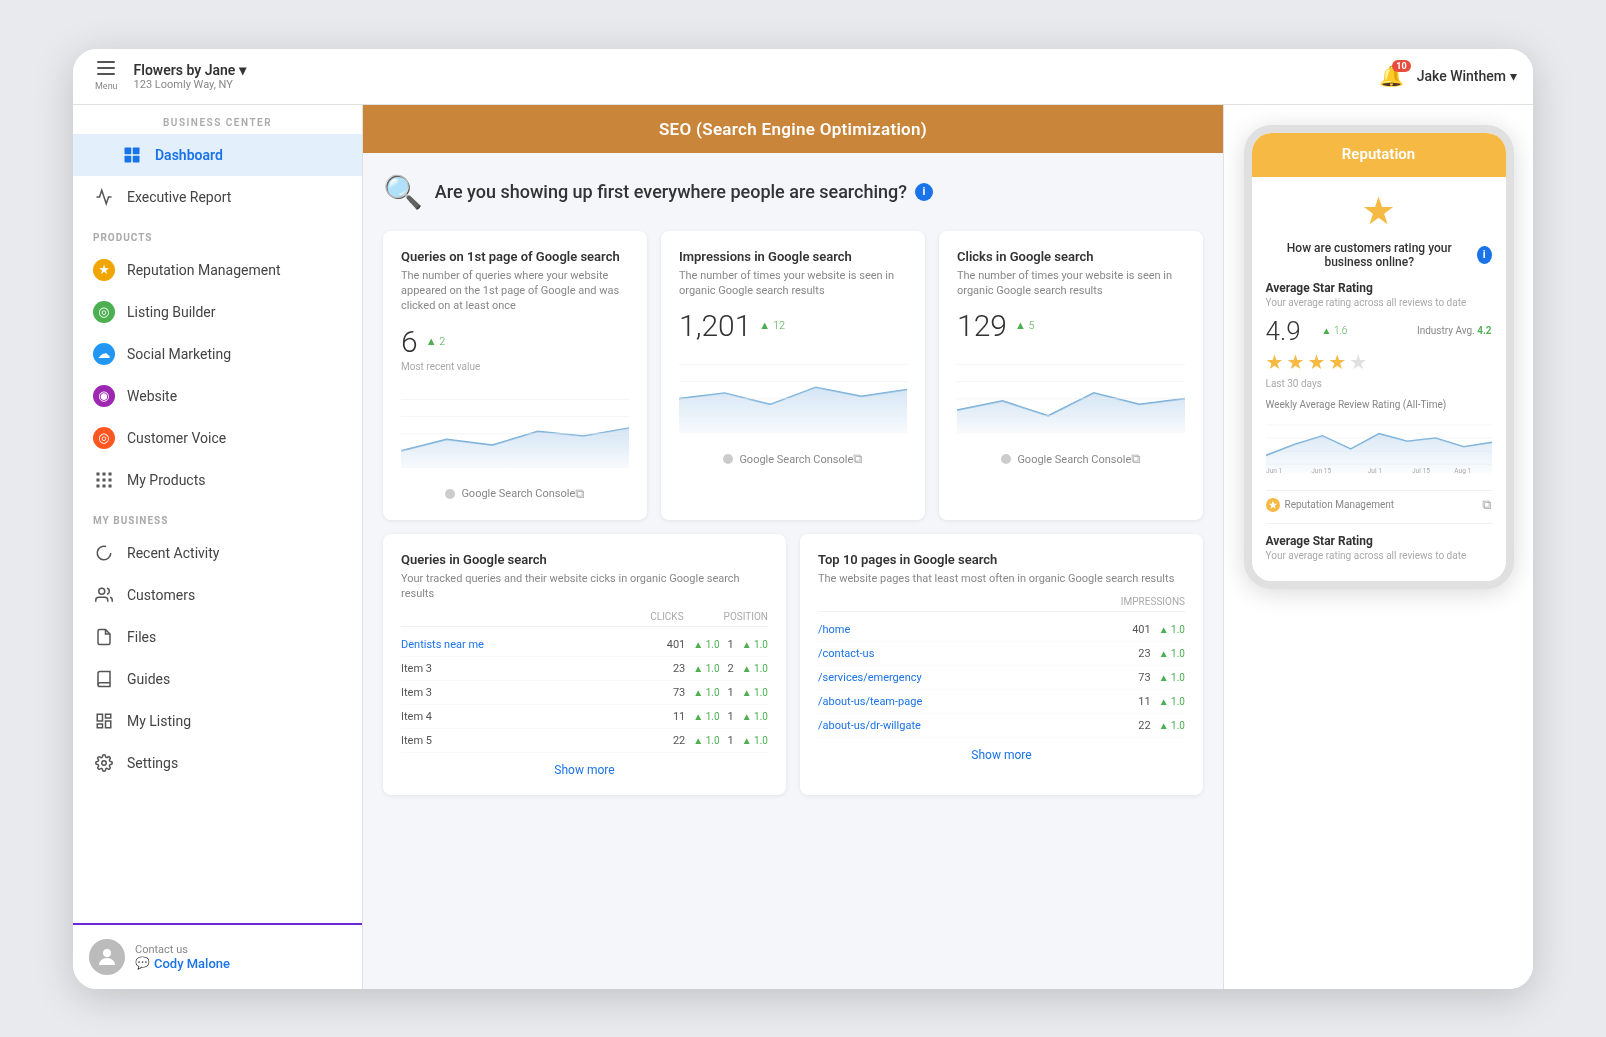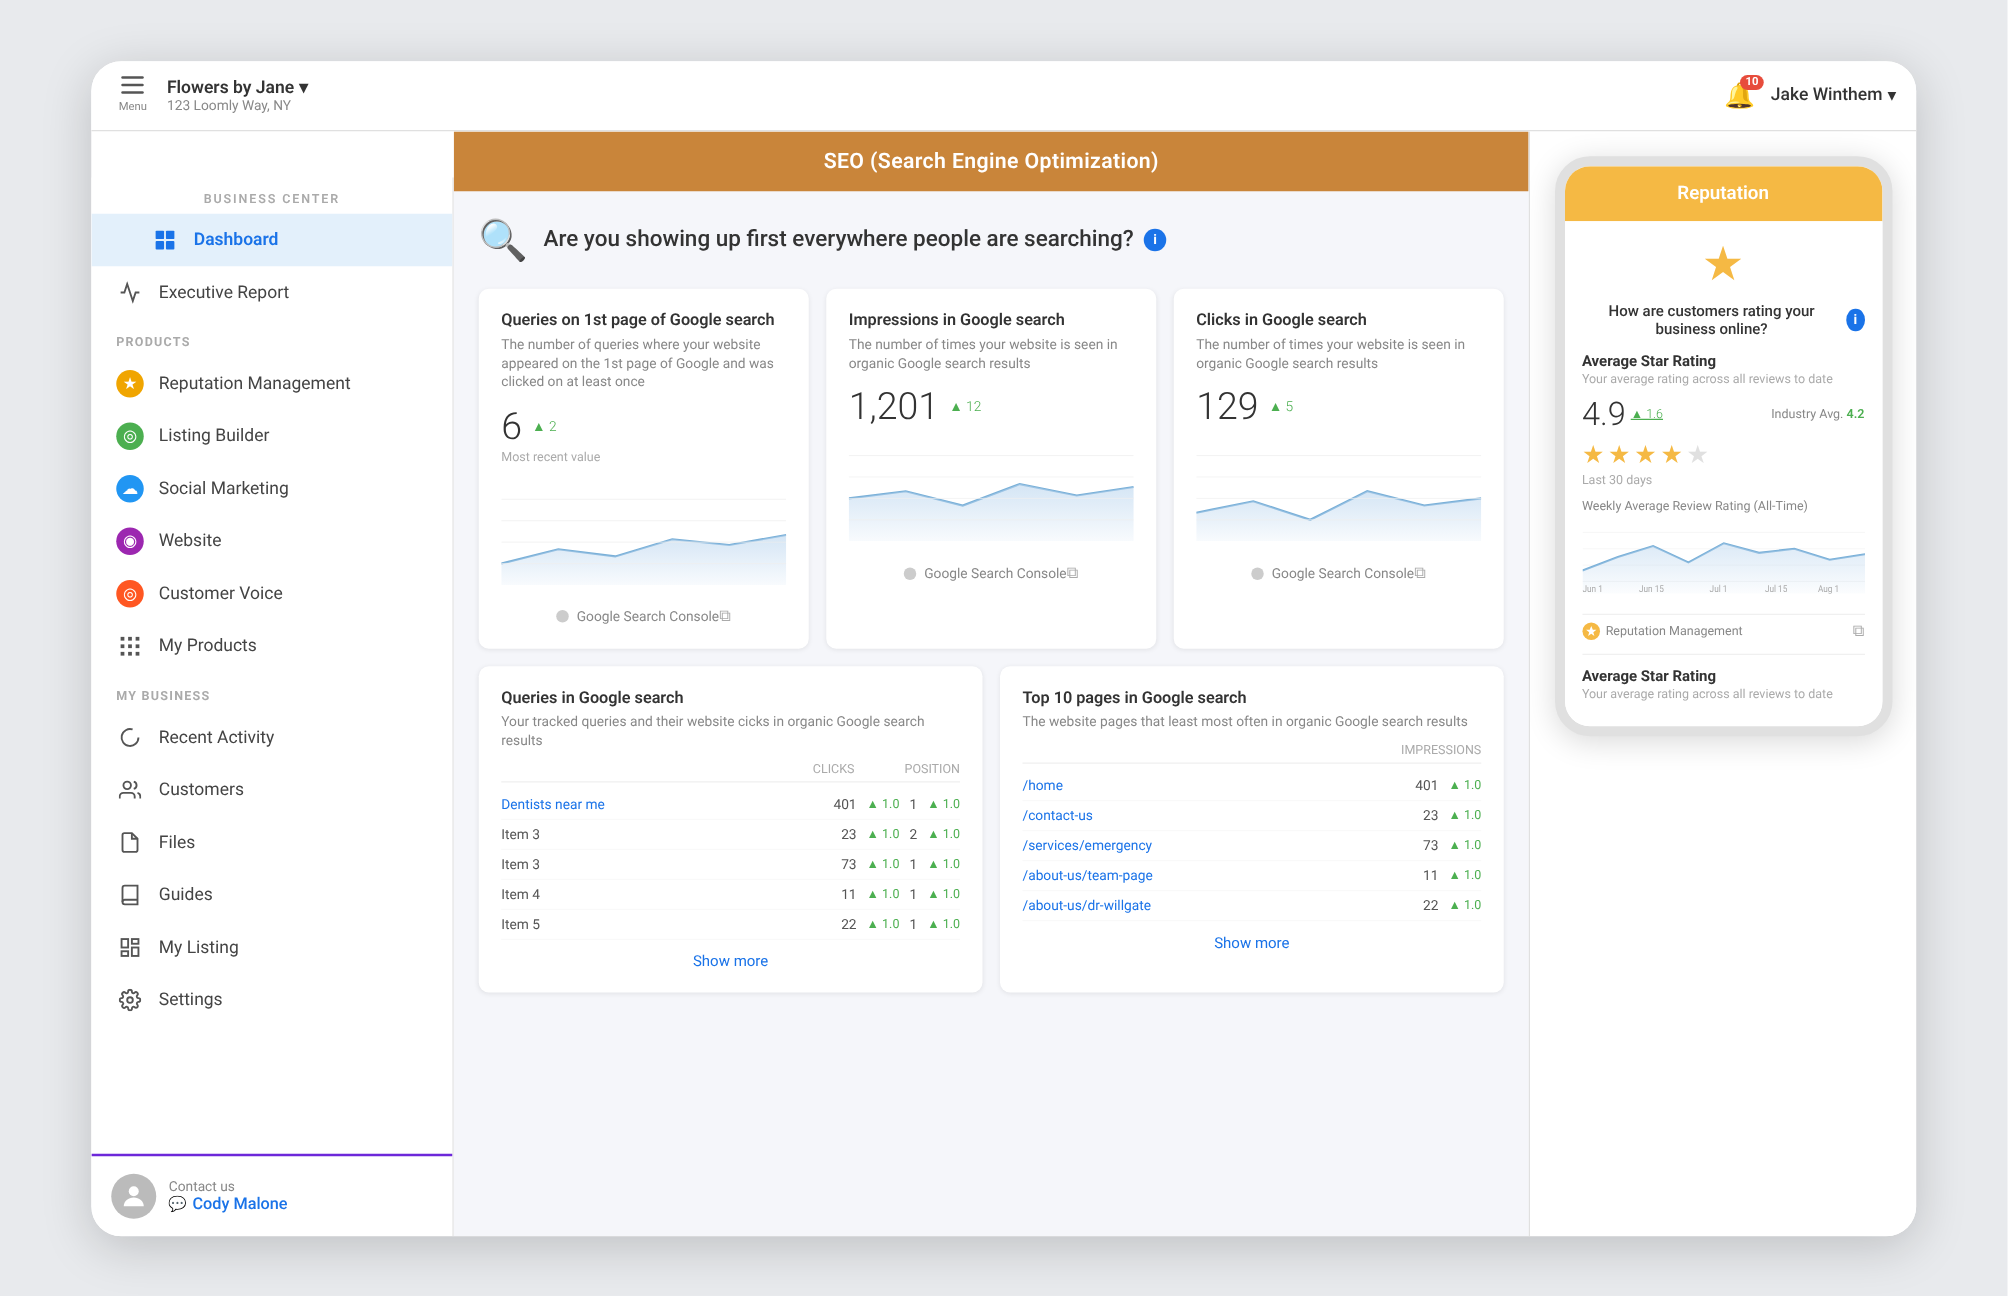--- a/index.html
+++ b/index.html
@@ -115,21 +115,20 @@
     }
     
     .sidebar {
       width: 290px;
       flex-shrink: 0;
       background: #fff;
       border-right: 1px solid #e0e0e0;
       display: flex;
       flex-direction: column;
       overflow-y: auto;
-      margin-top: 37px;
     }
     .sidebar-section-title {
       font-size: 10px;
       font-weight: 700;
       color: #aaa;
       letter-spacing: 1px;
       text-transform: uppercase;
       padding: 14px 20px 6px;
     }
     .sidebar-item {
@@ -420,23 +419,23 @@
       align-items: center;
       justify-content: space-between;
       margin-bottom: 4px;
     }
     .rating-value {
       font-size: 26px;
       font-weight: 300;
       color: #333;
       display: flex;
       align-items: center;
-      gap: 4px;
-    }
-    .rating-change { font-size: 10px; color: #4caf50; text-decoration: underline; }
+      gap: 21px;
+    }
+    .rating-change { font-size: 10px; color: #4caf50; }
     .industry-avg { font-size: 10px; color: #888; }
     .industry-val { color: #4caf50; font-weight: 600; }
     .stars-row {
       display: flex;
       gap: 3px;
       margin-bottom: 4px;
     }
     .star { font-size: 20px; color: #f5b944; }
     .star-half { font-size: 20px; color: #e0e0e0; }
     .last-days { font-size: 10px; color: #aaa; margin-bottom: 10px; }

